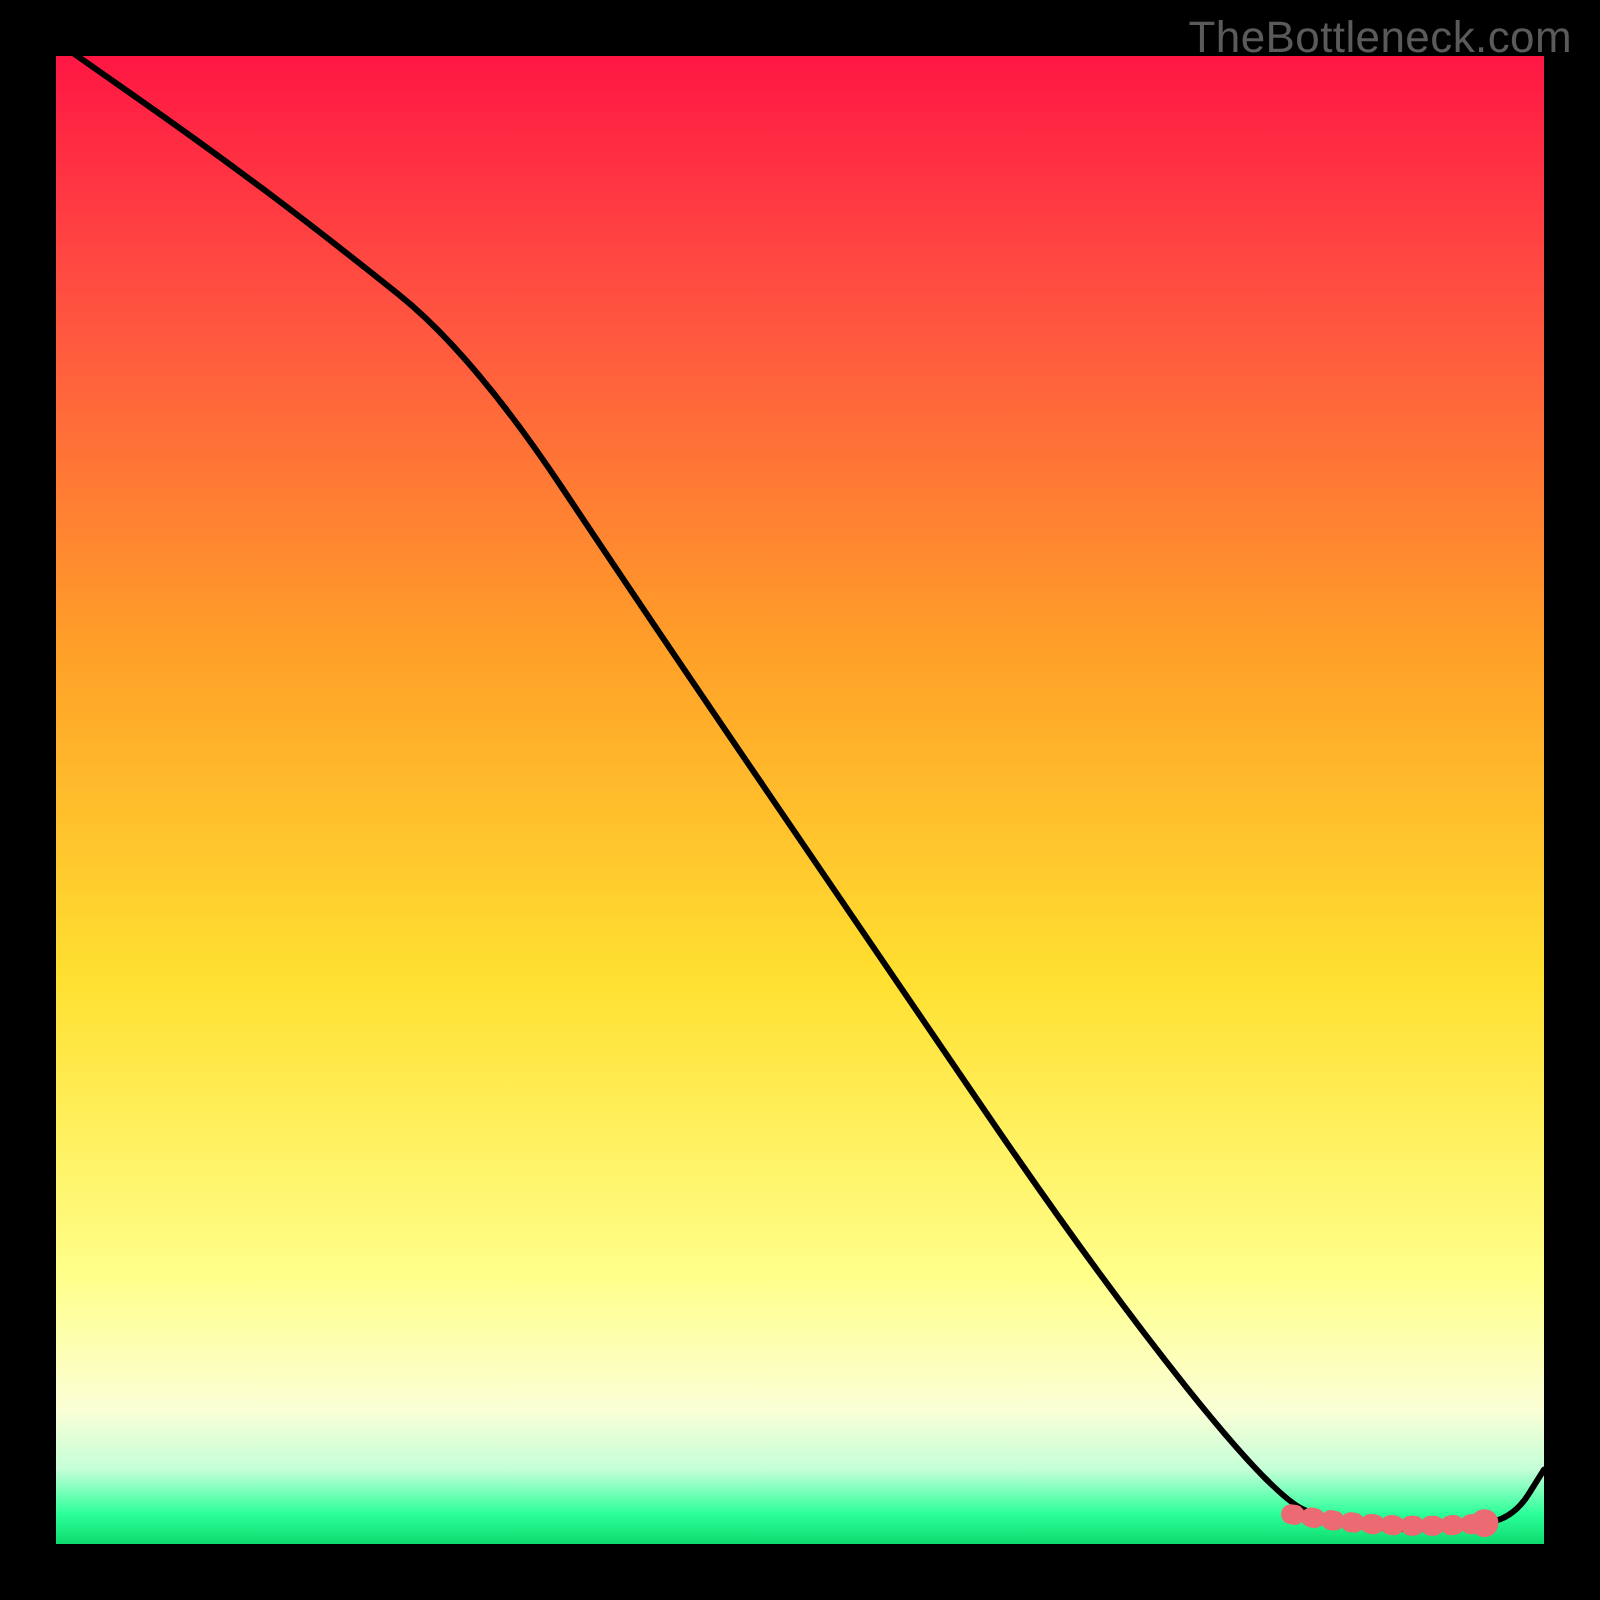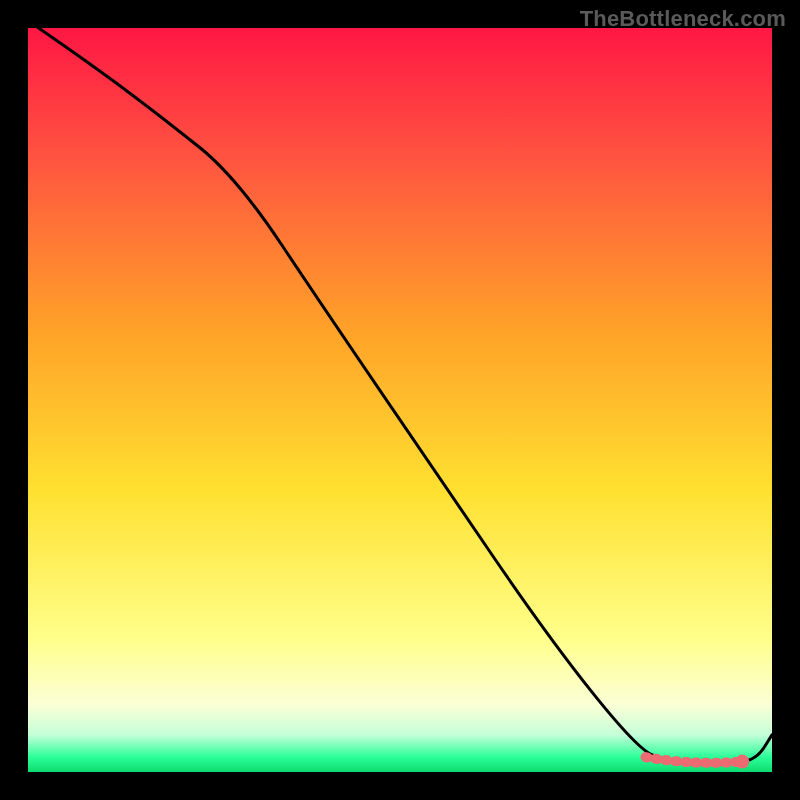--- a/index.html
+++ b/index.html
@@ -16,21 +16,21 @@
     width: 800px;
     height: 800px;
     background: #000;
   }
   .watermark {
     position: absolute;
     top: 6px;
     right: 14px;
     color: #5a5a5a;
     font-size: 22px;
-    font-weight: 700;
+    font-weight: 400;
     letter-spacing: 0.2px;
     z-index: 3;
   }
   .plot {
     position: absolute;
     top: 28px;
     left: 28px;
     width: 744px;   
     height: 744px;
     overflow: hidden;

